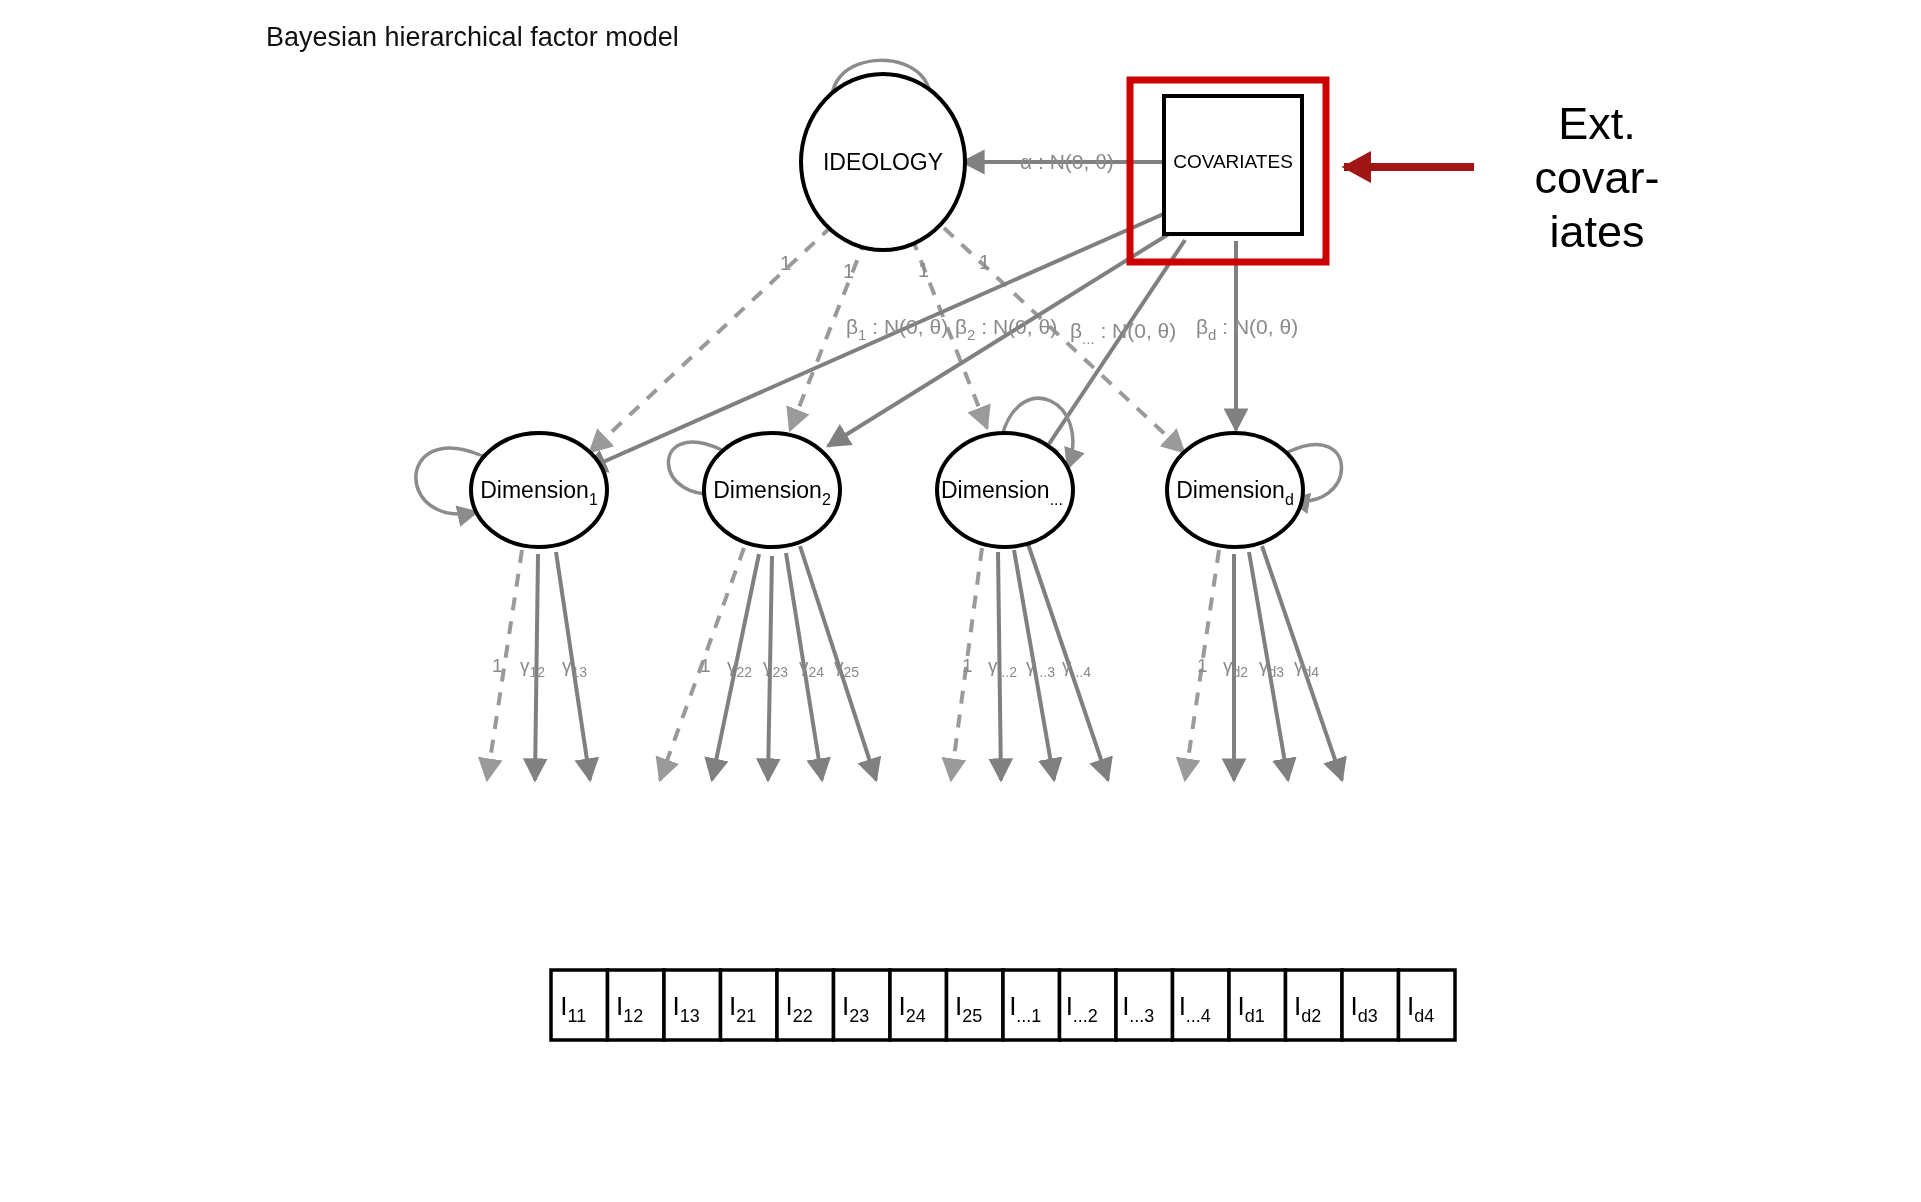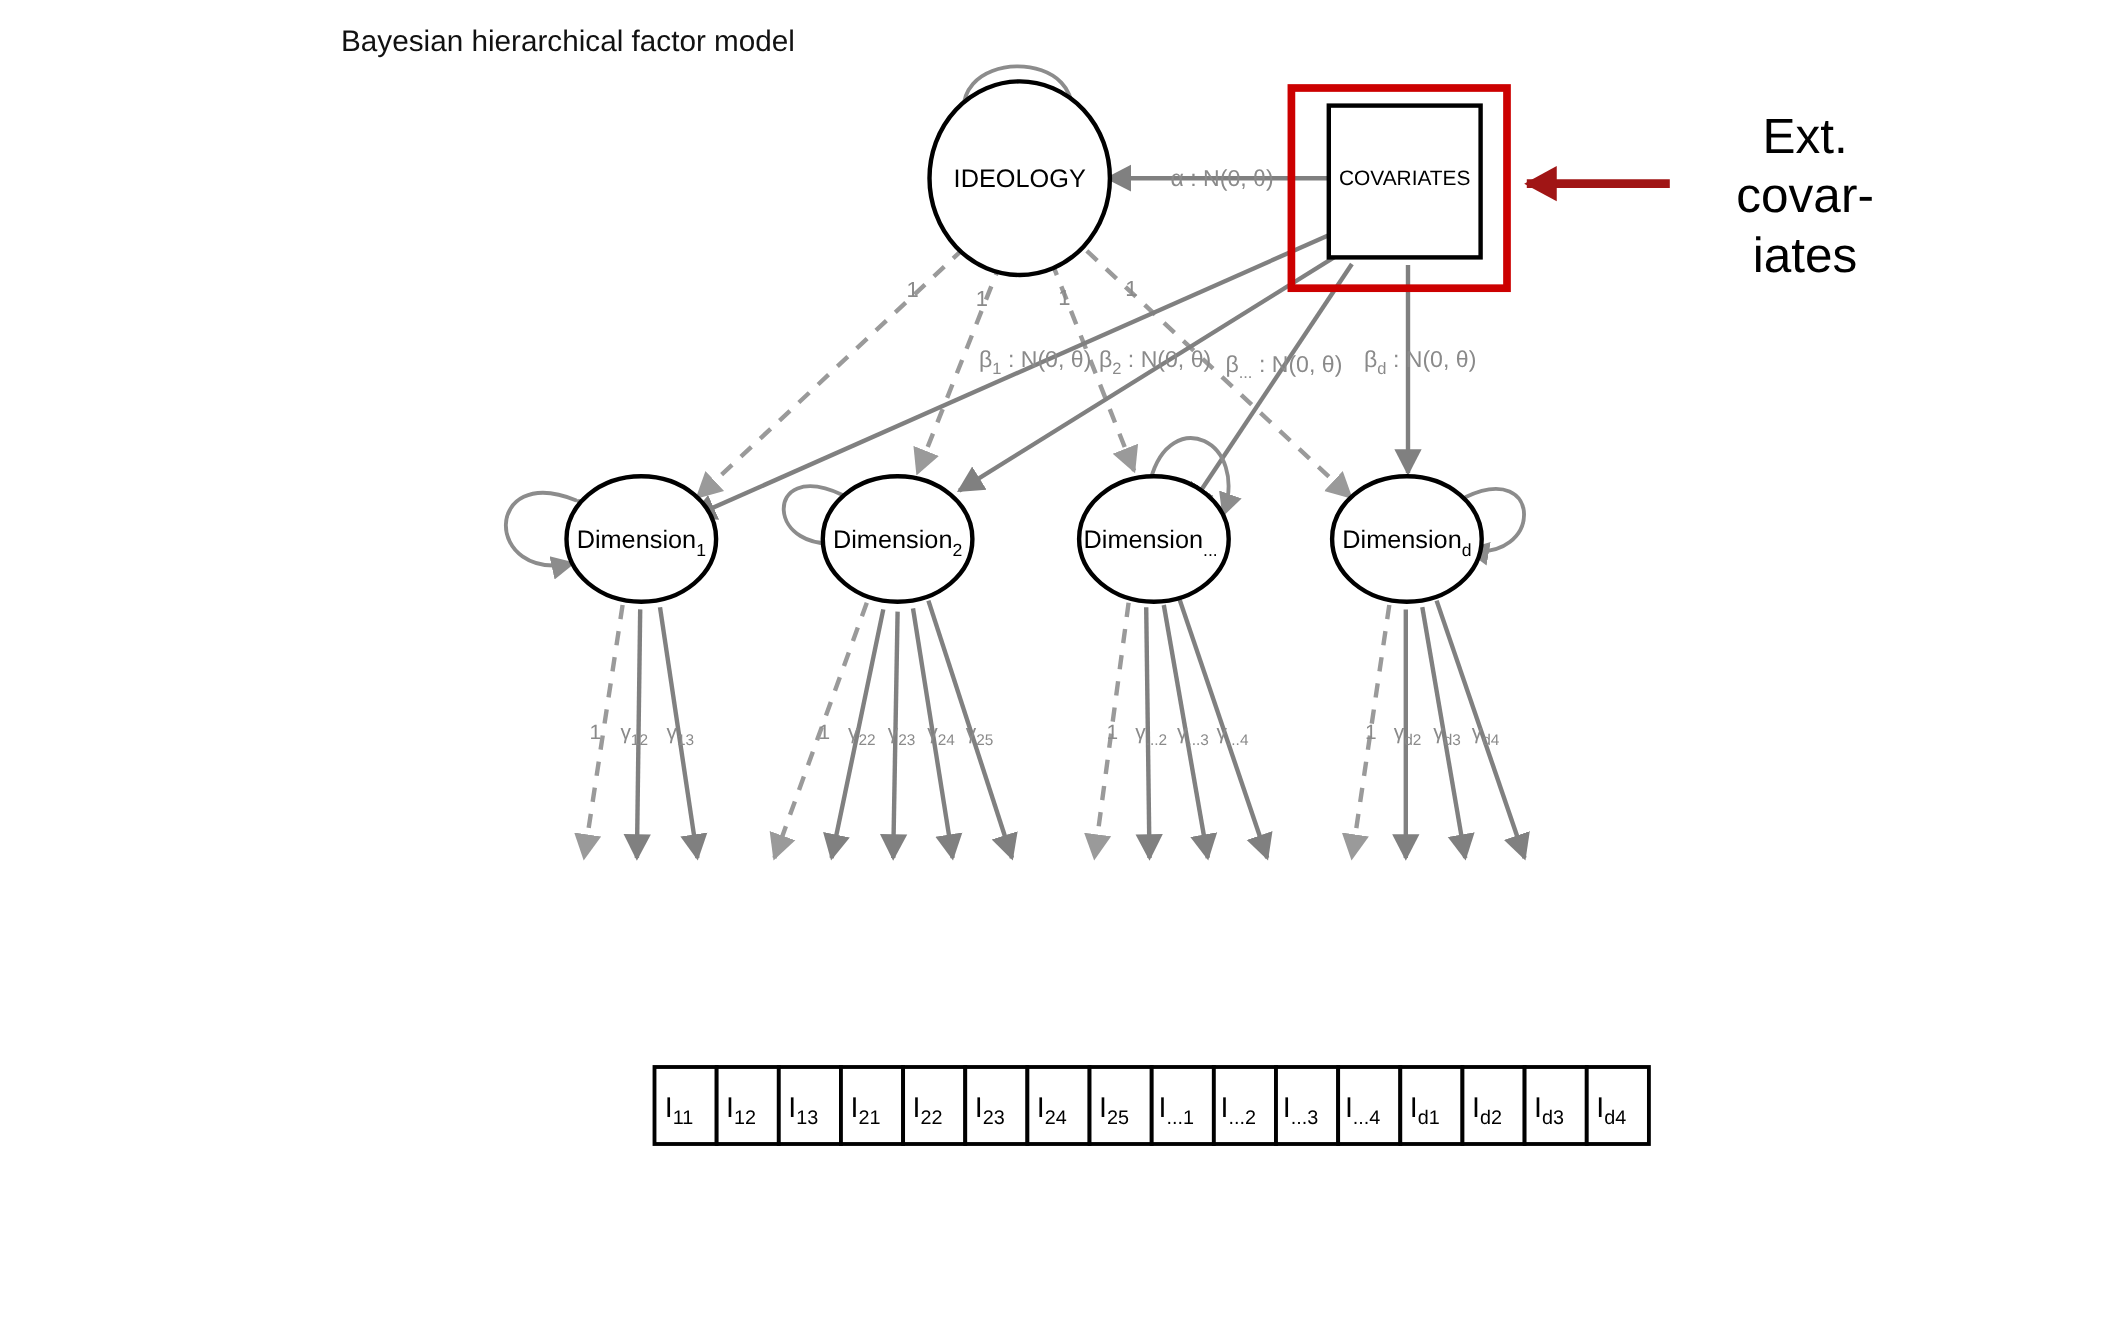--- a/index.html
+++ b/index.html
@@ -10,21 +10,20 @@
   body {
     width: 1921px;
     height: 1202px;
     font-family: "Liberation Sans", sans-serif;
     overflow: hidden;
   }
   #diagram-root {
     position: relative;
     width: 1856px;
     height: 1202px;
-    margin-left: 44px;
   }
   svg.canvas {
     position: absolute;
     top: 0; left: 0;
     width: 1921px;
     height: 1202px;
   }
   .node-ellipse {
     fill: #ffffff;
     stroke: #000000;

